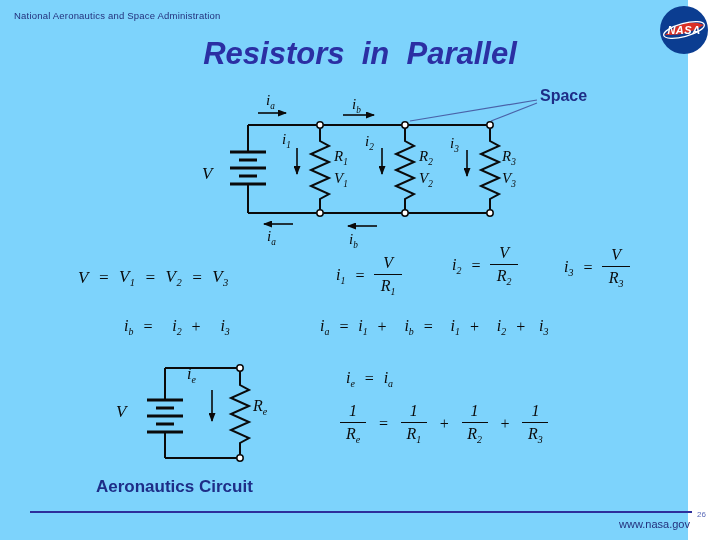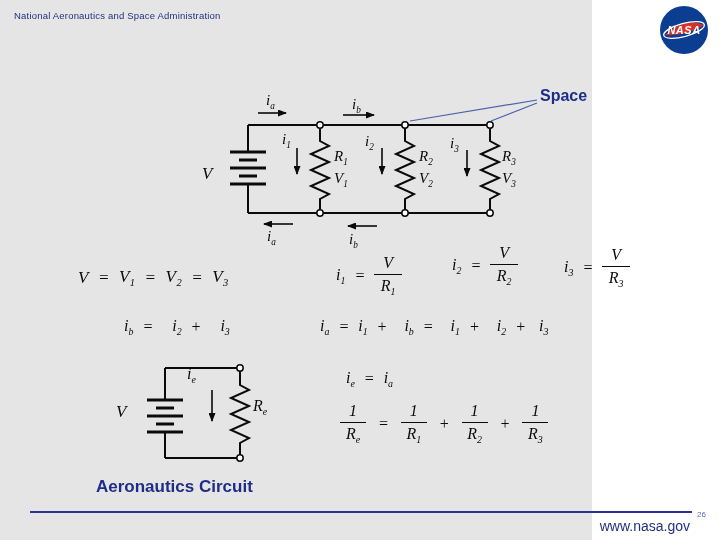--- a/index.html
+++ b/index.html
@@ -1,52 +1,53 @@
 <!DOCTYPE html>
 <html><head>
 <meta charset="utf-8">
 <style>
   html,body{margin:0;padding:0;background:#fff;}
   body{width:720px;height:540px;overflow:hidden;}
-  .slide{position:relative;width:592px;height:540px;background:#e5e5e5;font-family:"Liberation Sans",sans-serif;}
+  .slide{position:relative;width:688px;height:540px;background:#7dd3fc;font-family:"Liberation Sans",sans-serif;}
   .agency{position:absolute;left:14px;top:10px;font-size:9.5px;color:#23307c;letter-spacing:.2px;}
   .logo-svg{position:absolute;left:659px;top:5px;width:50px;height:50px;}
   .title{position:absolute;left:0;top:36px;width:720px;text-align:center;font-size:31px;font-weight:bold;font-style:italic;color:#2b2fa3;white-space:pre;}
   .bluelabel{position:absolute;font-weight:bold;color:#1e2d87;font-size:16px;}
   .cap{font-size:17px;}
   .lbl{position:absolute;font-family:"Liberation Serif",serif;font-style:italic;font-size:15px;color:#0a0a0a;white-space:nowrap;}
   .lbl.big{font-size:17px;}
   sub{font-size:.62em;}
   .eq{position:absolute;display:flex;align-items:center;font-family:"Liberation Serif",serif;font-style:italic;font-size:16px;color:#0a0a0a;white-space:nowrap;}
   .e1{font-size:17px;letter-spacing:.5px;}
   .op{margin:0 9px;}
   .frac{display:inline-block;text-align:center;}
   .num{display:block;padding:0 9px 2px;border-bottom:1.6px solid #0a0a0a;}
   .den{display:block;padding-top:2px;}
   svg.circ{position:absolute;overflow:visible;}
   .svg-main{left:200px;top:86px;}
   .svg-eqv{left:140px;top:355px;}
   .footer-line{position:absolute;left:30px;top:511px;width:662px;border-top:2px solid #2e2e9a;}
-  .nasa-gov{position:absolute;left:590px;top:518px;width:100px;text-align:right;font-size:14px;color:#23307c;}
+  .nasa-gov{position:absolute;left:590px;top:518px;width:100px;text-align:right;font-size:11px;color:#23307c;}
   .page-num{position:absolute;left:697px;top:510px;font-size:8px;color:#5a6ab8;}
 </style>
 </head>
 <body>
 
 <div class="slide">
 
   <div class="agency">National Aeronautics and Space Administration</div>
 
   <svg class="logo-svg" viewBox="0 0 50 50">
     <circle cx="25" cy="25" r="24" fill="#0b3d91"></circle>
     <path d="M6,30 Q25,12 45,20 Q28,31 6,30 Z" fill="#d93025"></path>
     <text x="25" y="29" text-anchor="middle" font-size="11" font-weight="bold" font-style="italic" letter-spacing="0.5" fill="#ffffff" font-family="Liberation Sans, sans-serif">NASA</text>
     <ellipse cx="25" cy="25" rx="21" ry="6.5" fill="none" stroke="#ffffff" stroke-width="1.3" transform="rotate(-15 25 25)"></ellipse>
   </svg>
 
+  <div class="title">Resistors  in  Parallel</div>
 
   <svg class="circ svg-main" width="410" height="170">
     <defs>
       <marker id="ah1" markerWidth="9" markerHeight="7" refX="8" refY="3.5" orient="auto" markerUnits="userSpaceOnUse">
         <path d="M0,0 L9,3.5 L0,7 Z" fill="#0a0a0a"></path>
       </marker>
     </defs>
     <g stroke="#0a0a0a" stroke-width="2" fill="none">
       <path d="M48,39 H290"></path>
       <path d="M48,127 H290"></path>

